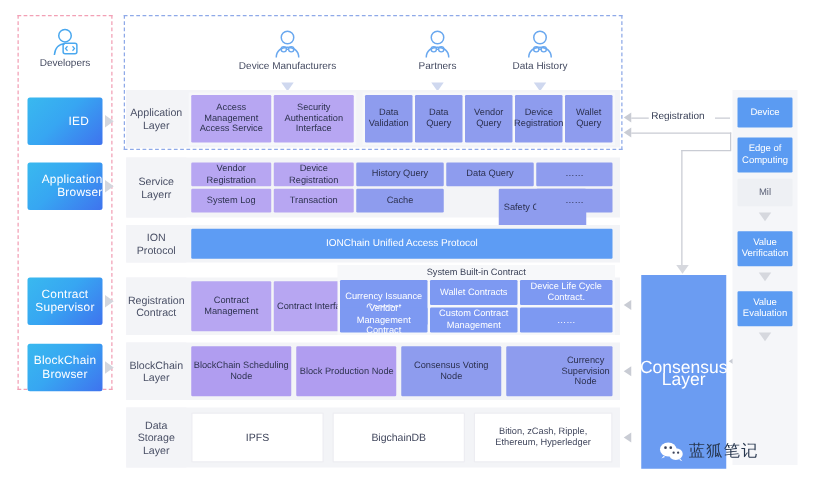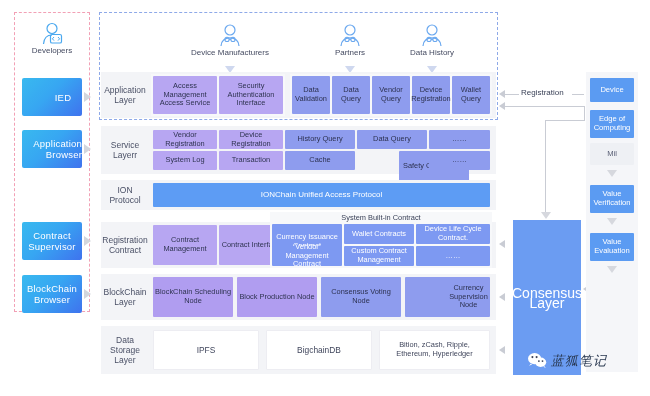--- a/index.html
+++ b/index.html
@@ -31,21 +31,21 @@
   }
   .layer-band{background:#f3f4f7;}
 
   
   .box{
     display:flex;align-items:center;justify-content:center;text-align:center;
     font-size:7.4px;line-height:8.6px;color:#31374d;border-radius:1px;
     padding:1px 2px;
   }
   .bx-purple{background:#b7a6f2;color:#2e3350;}
-  .bx-purple-d{background:#b09df0;color:#2e3350;}
+  .bx-purple-d{background:#b09df0;color:#2e3350;justify-content:flex-end;}
   .bx-indigo{background:#8e9cee;color:#2c3150;}
   .bx-blue{background:#5d9cf4;color:#ffffff;}
   .bx-blue-lite{background:#7d99f2;color:#ffffff;}
   .bx-white{background:#ffffff;border:1px solid #ededf2;color:#40465c;}
   .bx-grey{background:#eef0f4;color:#575d73;}
   .bx-rightblue{background:#5b9bf2;color:#ffffff;font-size:7.6px;}
 
   .inner-wrap{background:#f7f8fa;}
   .inner-title{
     position:absolute;font-size:7.4px;color:#3b4258;left:0;right:0;top:0;
@@ -63,21 +63,21 @@
   .person{width:26px;height:24px;}
   .person-label{font-size:8px;line-height:9px;color:#454b61;text-align:center;white-space:nowrap;}
 
   
   .consensus{
     background:#6b9cf2;color:#ffffff;display:flex;align-items:center;
     justify-content:center;text-align:center;font-size:14px;line-height:10px;
   }
 
   
-  .wm{display:flex;align-items:flex-start;gap:4px;font-style:italic;}
+  .wm{display:flex;align-items:flex-end;gap:4px;}
   .wm-txt{font-size:13px;color:#27364e;letter-spacing:1px;font-family:"DejaVu Sans",sans-serif;}
 
   .reg-label{font-size:8px;color:#3b4258;white-space:nowrap;}
 </style>
 </head>
 <body>
 
 <div class="canvas">
 
   <div class="abs dashed" style="left:14px;top:12px;width:76px;height:300px;"></div>

